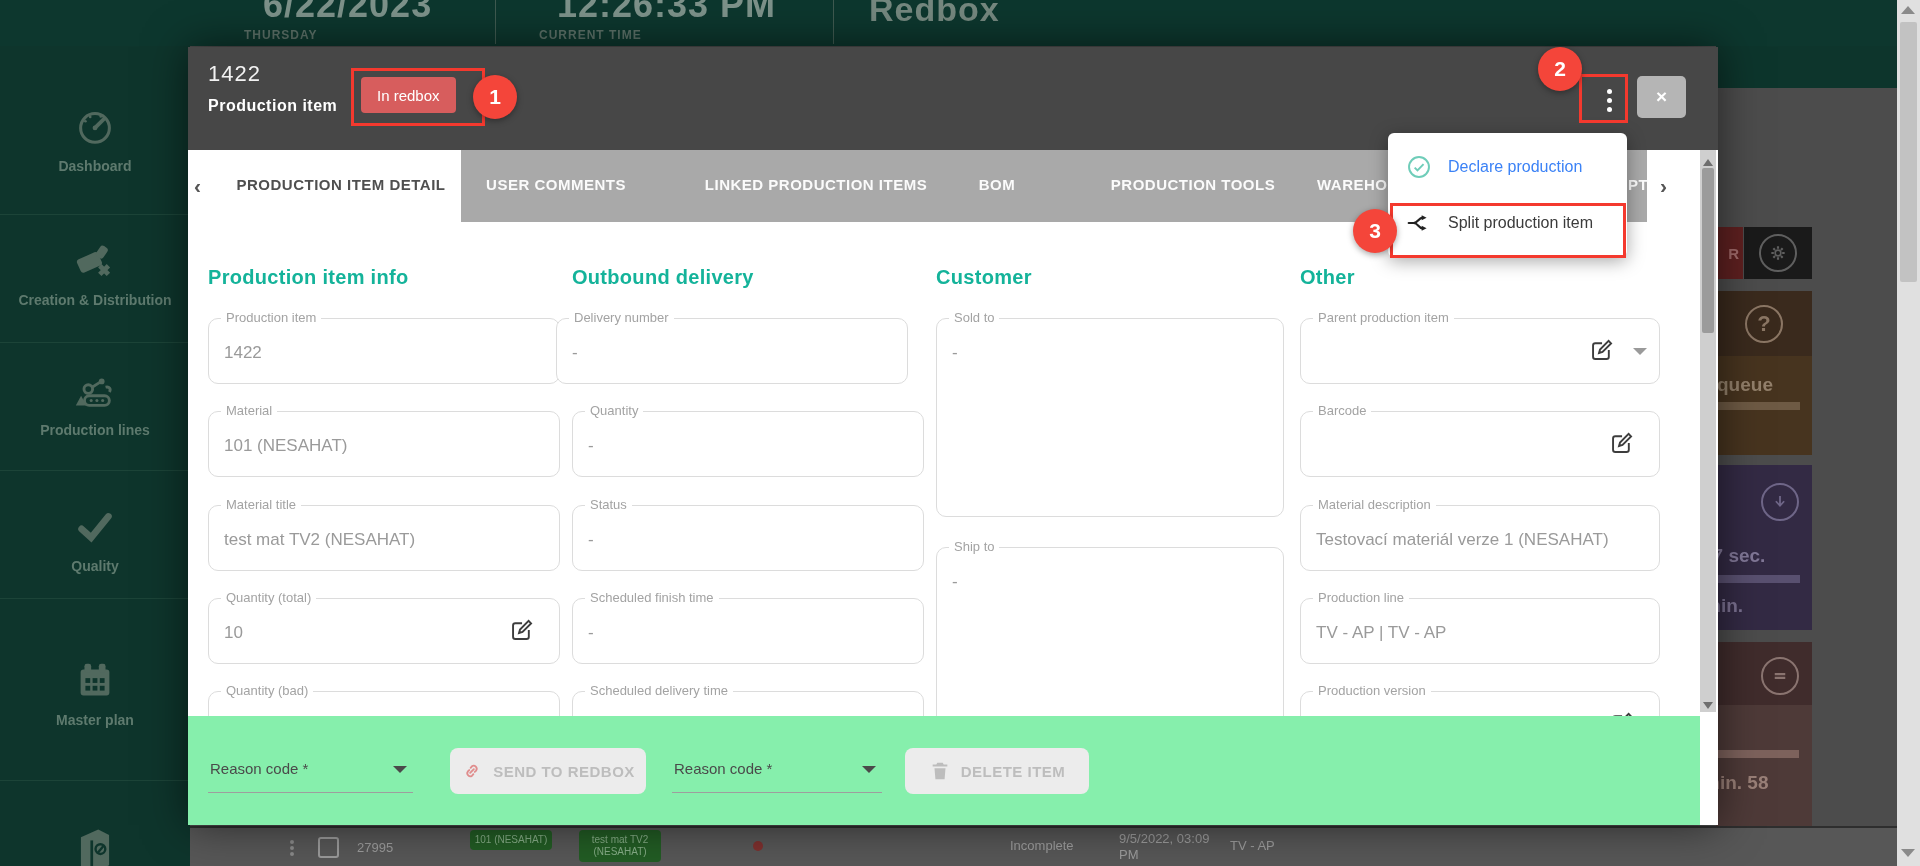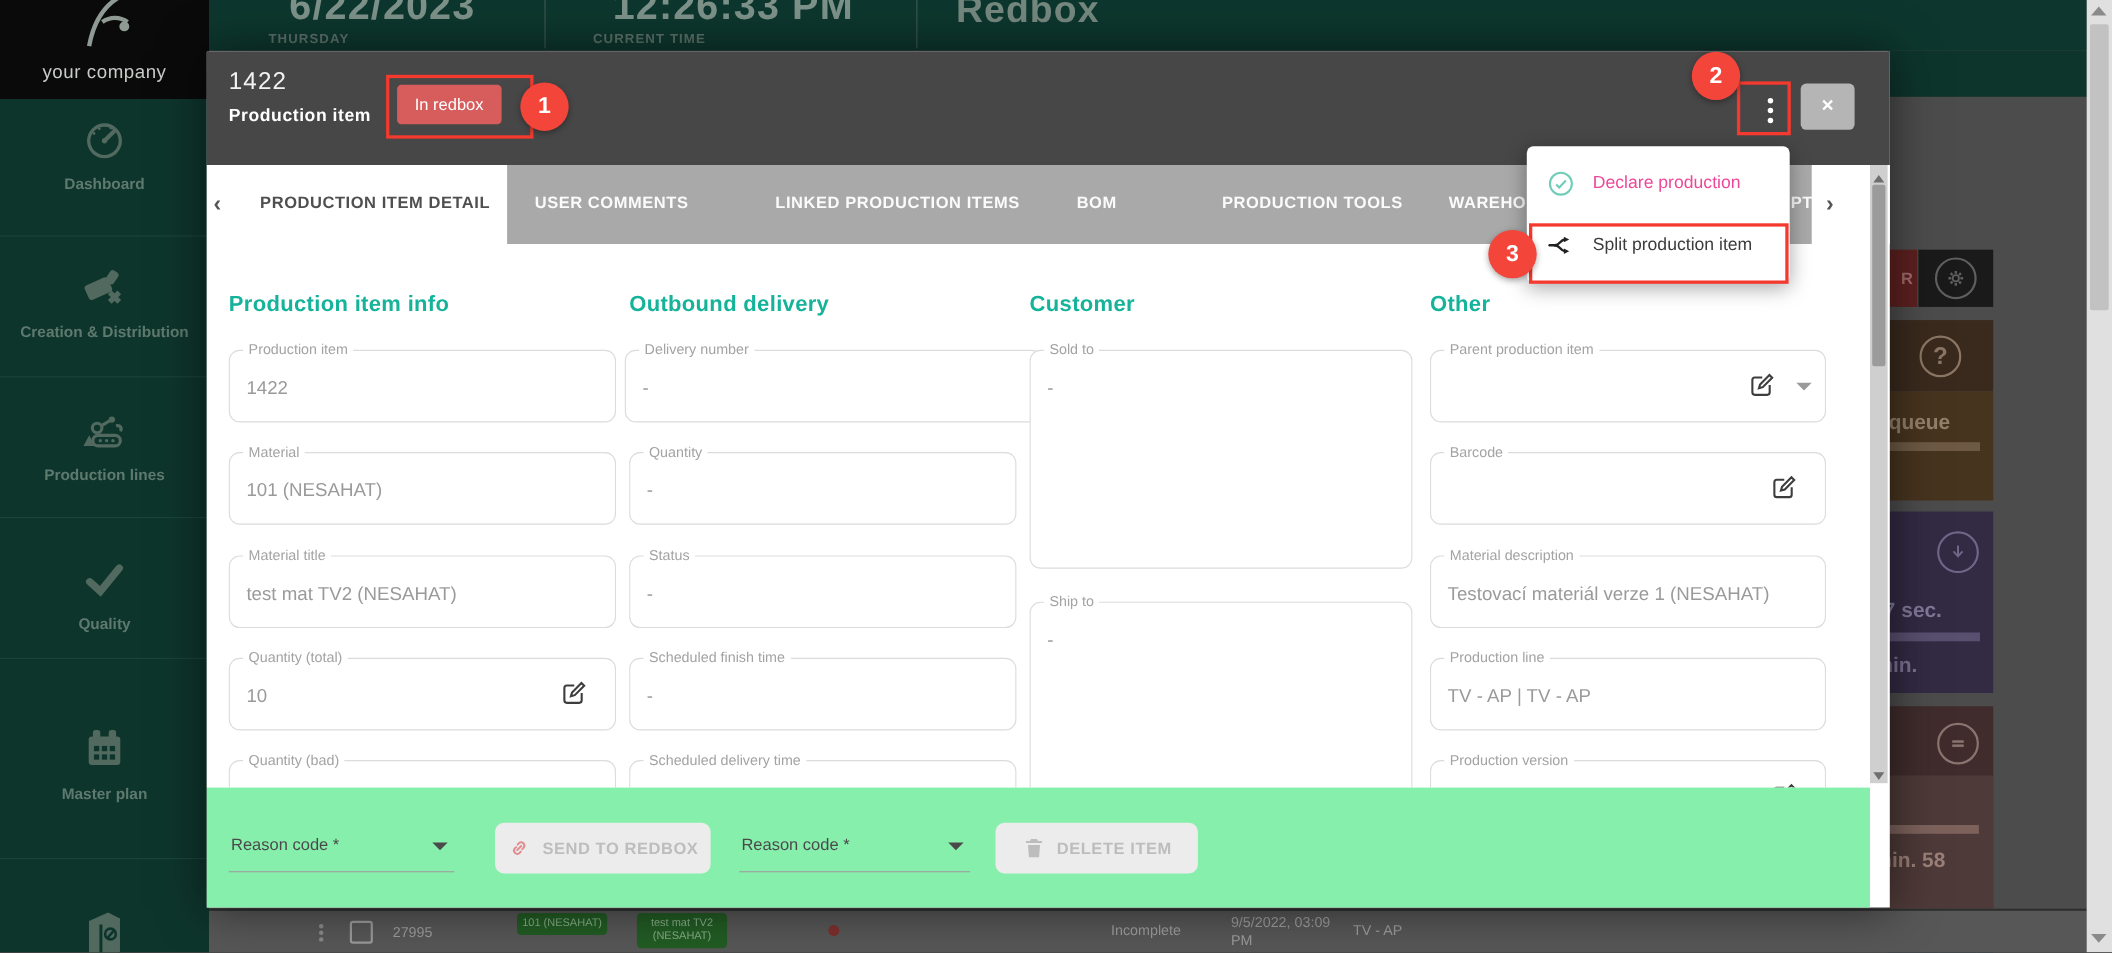--- a/index.html
+++ b/index.html
@@ -78,21 +78,21 @@
   .reason .caret{border-top-color:#4a4a4a;top:20px;}
   .gbtn{position:absolute;top:32px;height:46px;background:#ececec;border-radius:8px;color:#bdbdbd;
         font-size:15px;font-weight:bold;letter-spacing:.5px;display:flex;align-items:center;justify-content:center;gap:10px;}
   .gbtn svg{width:22px;height:22px;}
   
   .menu{left:1388px;top:133px;width:239px;height:124px;background:#fff;border-radius:6px;z-index:20;
         box-shadow:0 4px 18px rgba(0,0,0,.35);padding-top:6px;box-sizing:border-box;}
   .menu-item{height:56px;display:flex;align-items:center;gap:16px;padding-left:18px;cursor:pointer;}
   .menu-item svg{width:26px;height:26px;flex:0 0 auto;}
   .menu-item .mlbl{font-size:16px;color:#3b3b3b;}
-  .menu-item.disabled .mlbl{color:#ec4899;}
+  .menu-item.disabled .mlbl{color:#3b82f6;}
   
   .ann-box{border:3px solid #f4392e;z-index:30;pointer-events:none;}
   .ann-circle{width:44px;height:44px;border-radius:50%;background:#f4453a;color:#fff;z-index:31;
               display:flex;align-items:center;justify-content:center;font-size:21px;font-weight:bold;
               box-shadow:0 2px 6px rgba(0,0,0,.35);}
 </style>
 </head>
 <body>
 
 <div class="stage">
@@ -101,28 +101,20 @@
     <span class="abs bigclock" style="left:263px;">6/22/2023</span>
     <span class="abs subclock" style="left:244px;">THURSDAY</span>
     <div class="abs vdiv" style="left:495px;"></div>
     <span class="abs bigclock" style="left:557px;">12:26:33 PM</span>
     <span class="abs subclock" style="left:539px;">CURRENT TIME</span>
     <div class="abs vdiv" style="left:833px;"></div>
     <span class="abs app-title" style="left:869px;">Redbox</span>
   </div>
   <div class="abs teal-remnant"></div>
 
-  <div class="abs logo-box">
-    <svg class="abs logo-glyph" viewBox="0 0 60 60" fill="none" stroke="currentColor" stroke-width="4">
-      <path d="M16 54 C20 32 30 16 46 8"></path>
-        <path d="M28 32 C35 27 44 27 51 32"></path>
-      <circle cx="48" cy="36" r="4.5" fill="currentColor" stroke="none"></circle>
-    </svg>
-    <span class="abs company-name">your company</span>
-  </div>
 
   <div class="abs sidebar">
     <div class="abs side-div" style="top:168px"></div>
     <div class="abs side-div" style="top:296px"></div>
     <div class="abs side-div" style="top:424px"></div>
     <div class="abs side-div" style="top:552px"></div>
     <div class="abs side-div" style="top:734px"></div>
 
     <div class="abs side-item" style="top:58px">
       <svg viewBox="0 0 48 48" fill="none" stroke="currentColor" stroke-width="3.2">
@@ -312,21 +304,21 @@
         <span class="edit-ic" style="right: 24px;"><svg viewBox="0 0 24 24" fill="none" stroke="currentColor" stroke-width="1.7">
             <path d="M12.5 5.5H6.5A2 2 0 0 0 4.5 7.5v10a2 2 0 0 0 2 2h10a2 2 0 0 0 2-2v-6"></path>
             <path d="M9.8 14.2l.9-3.1 7.6-7.6 2.2 2.2-7.6 7.6-3.1.9z"></path>
           </svg></span>
       </div>
       <div class="fbox" style="left: 20px; top: 469px; width: 350px; height: 64px;">
         <span class="flabel">Quantity (bad)</span>
         <span class="fvalue"></span>
       </div>
       <div class="sec-title" style="left: 384px; top: 44px;">Outbound delivery</div>
-      <div class="fbox" style="left: 380px; top: 96px; width: 350px; height: 64px; padding-left: 28px;">
+      <div class="fbox" style="left: 368px; top: 96px; width: 350px; height: 64px;">
         <span class="flabel">Delivery number</span>
         <span class="fvalue">-</span>
       </div>
       <div class="fbox" style="left: 384px; top: 189px; width: 350px; height: 64px;">
         <span class="flabel">Quantity</span>
         <span class="fvalue">-</span>
       </div>
       <div class="fbox" style="left: 384px; top: 283px; width: 350px; height: 64px;">
         <span class="flabel">Status</span>
         <span class="fvalue">-</span>

